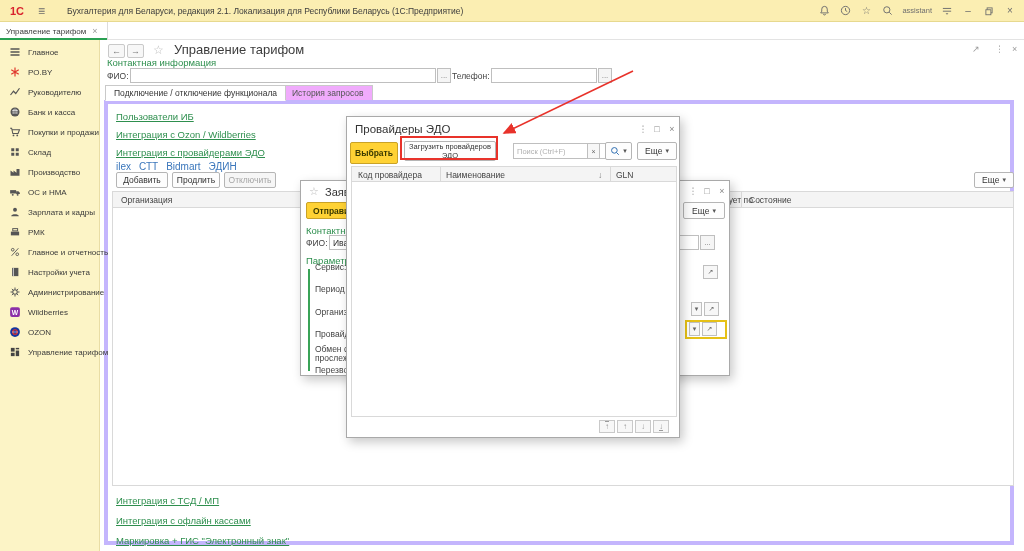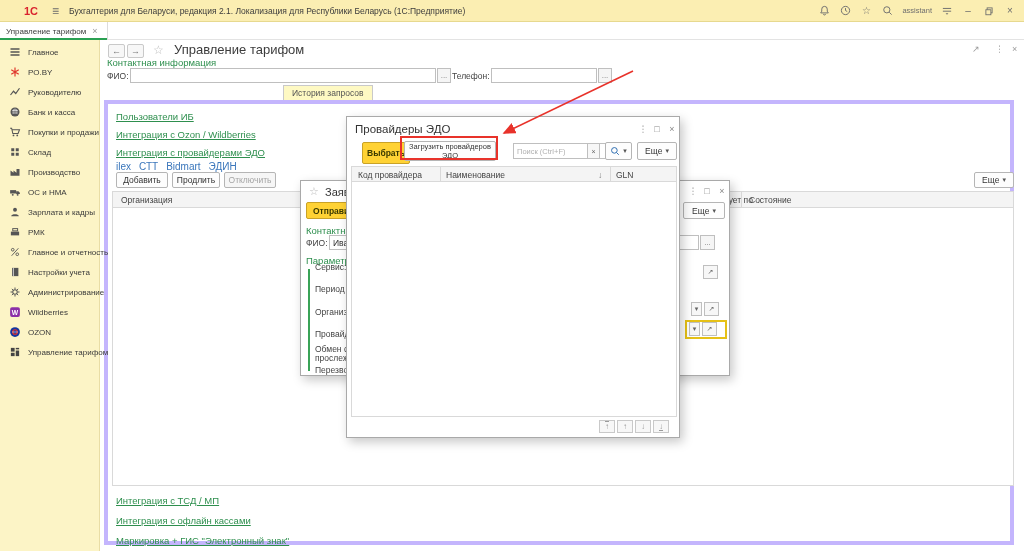--- a/index.html
+++ b/index.html
@@ -2,23 +2,23 @@
 <html><head>
 <meta charset="utf-8">
 <style>
   * { margin:0; padding:0; box-sizing:border-box; }
   html,body { width:1024px; height:551px; }
   body { position:relative; font-family:"Liberation Sans", sans-serif; font-size:9px; color:#333; background:#fff; overflow:hidden; }
   .abs { position:absolute; }
 
   
   .topbar { left:0; top:0; width:1024px; height:22px; background:#fbeeb2; border-bottom:1px solid #e7d98f; display:flex; align-items:center; z-index:5; }
-  .logo { color:#d9232e; font-weight:bold; font-size:11px; margin-left:24px; letter-spacing:0; }
+  .logo { color:#d9232e; font-weight:bold; font-size:11px; margin-left:10px; letter-spacing:0; }
   .burger { color:#6b6b6b; font-size:12px; margin-left:14px; }
-  .wtitle { font-size:8.5px; color:#3c3c3c; margin-left:10px; }
+  .wtitle { font-size:8.5px; color:#3c3c3c; margin-left:22px; }
   .tb-right { margin-left:auto; display:flex; align-items:center; gap:9px; margin-right:8px; }
   .tb-ic { width:12px; height:12px; display:inline-flex; align-items:center; justify-content:center; color:#6e6e6e; font-size:10px; }
   .assistant { font-size:7.5px; color:#6e6e6e; }
 
   
   .ptabbar { left:0; top:22px; width:1024px; height:18px; background:#ffffff; border-bottom:1px solid #e3e3e3; z-index:5; }
   .ptab { position:absolute; left:0; top:0; width:108px; height:18px; border-right:1px solid #dcdcdc; display:flex; align-items:center; padding:0 6px; }
   .ptab::after { content:""; position:absolute; left:0; bottom:0; width:100%; height:2px; background:#2aa052; }
   .ptab-label { font-size:8px; color:#3c3c3c; }
   .ptab-x { margin-left:6px; color:#9a9a9a; font-size:9px; }
@@ -40,21 +40,21 @@
   .lnk-blue { color:#3a76bb; font-size:10px; cursor:pointer; }
   .lbl { font-size:8.5px; color:#444; }
   .input { border:1px solid #bfbfbf; background:#fff; font-size:8.5px; color:#333; padding:0 3px; font-family:"Liberation Sans",sans-serif; }
   .dots { border:1px solid #bfbfbf; background:#f5f5f5; color:#777; font-size:8px; display:inline-flex; align-items:center; justify-content:center; }
   .btn { border:1px solid #b5b5b5; background:#fdfdfd; color:#333; font-size:8.5px; display:inline-flex; align-items:center; justify-content:center; border-radius:2px; cursor:pointer; font-family:"Liberation Sans",sans-serif; }
   .btn[disabled], .btn.disabled { color:#a5a5a5; background:#f6f6f6; }
   .btn-yellow { border:1px solid #c9a227; background:#ffd234; color:#3a3a00; font-weight:bold; }
   .caret { font-size:7px; color:#555; margin-left:3px; }
   .tab { position:absolute; height:16px; display:flex; align-items:center; padding:0 8px; font-size:8.5px; border:1px solid #c9c9c9; }
   .tab.active { background:#fff; border-bottom:1px solid #fff; z-index:3; }
-  .tab.inactive { background:#fef9c3; color:#555; }
+  .tab.inactive { background:#f0abfc; color:#555; }
   .panel { border:4px solid #c4b5fd; background:#fff; }
   .thead { background:#f4f4f4; border:1px solid #d9d9d9; font-size:8.5px; color:#444; }
   .tbody { border:1px solid #d9d9d9; border-top:none; background:#fff; }
 
   
   .dlg { background:#fff; border:1px solid #a9a9a9; box-shadow:3px 4px 10px rgba(0,0,0,.22); }
   .dlg-title { font-size:11px; color:#333; }
   .wico { color:#8a8a8a; font-size:9px; width:12px; text-align:center; }
   .fldlbl { font-size:8.5px; color:#444; white-space:nowrap; }
   .greenbar { background:#3aa357; width:2px; }
@@ -278,20 +278,23 @@
   <span class="abs hico" style="left:912px;top:4px">×</span>
 
   <span class="abs grn" style="left:7px;top:17px;font-size:9.5px">Контактная информация</span>
   <span class="abs lbl" style="left:7px;top:31px">ФИО:</span>
   <input class="abs input" style="left: 30px; top: 28px; width: 306px; height: 15px;">
   <span class="abs dots" style="left:337px;top:28px;width:14px;height:15px">...</span>
   <span class="abs lbl" style="left:352px;top:31px">Телефон:</span>
   <input class="abs input" style="left: 391px; top: 28px; width: 106px; height: 15px;">
   <span class="abs dots" style="left:498px;top:28px;width:14px;height:15px">...</span>
 
+  <div class="tab active" style="left:5px;top:45px">
+      <span>Подключение / отключение функционала</span>
+    </div>
   <div class="tab inactive" style="left:183px;top:45px">
       <span>История запросов</span>
     </div>
 
   <div class="abs panel" style="left:4px;top:60px;width:910px;height:445px">
     <a class="abs lnk-green" style="left:8px;top:7px">Пользователи ИБ</a>
     <a class="abs lnk-green" style="left:8px;top:25px">Интеграция с Ozon / Wildberries</a>
     <a class="abs lnk-green" style="left:8px;top:43px">Интеграция с провайдерами ЭДО</a>
     <div class="abs" style="left:8px;top:57px;display:flex;gap:8px">
       <a class="lnk-blue">ilex</a>
@@ -360,21 +363,21 @@
   <span class="abs fldlbl" style="left:14px;top:172px">прослежив</span>
   <span class="abs fldlbl" style="left:14px;top:184px">Перезвони</span>
 </div>
 
 <div class="abs dlg" style="left:346px;top:116px;width:334px;height:322px;z-index:20">
   <span class="abs dlg-title" style="left:8px;top:6px;font-size:11.5px">Провайдеры ЭДО</span>
   <span class="abs wico" style="left:290px;top:7px">⋮</span>
   <span class="abs wico" style="left:304px;top:7px">□</span>
   <span class="abs wico" style="left:319px;top:7px">×</span>
 
-  <button class="abs btn btn-yellow" style="left:15px;top:25px;width:48px;height:22px">Выбрать</button>
+  <button class="abs btn btn-yellow" style="left:3px;top:25px;width:48px;height:22px">Выбрать</button>
   <button class="abs btn" style="left:57px;top:24px;width:92px;height:20px;font-size:7.5px">Загрузить провайдеров ЭДО</button>
   <input class="abs input placeholder-input" style="left: 166px; top: 26px; width: 97px; height: 16px; font-size: 7.5px;" placeholder="Поиск (Ctrl+F)">
   <span class="abs minibtn" style="left:240px;top:26px;width:13px;height:16px">×</span>
   <button class="abs btn" style="left:258px;top:25px;width:27px;height:18px">
     <svg width="10" height="10" viewBox="0 0 16 16">
         <circle cx="7" cy="7" r="4.5" fill="none" stroke="#2f6fb2" stroke-width="1.6"></circle>
         <path d="M10.5 10.5L14 14" stroke="#2f6fb2" stroke-width="1.6"></path>
       </svg>
     <span class="caret">▾</span>
   </button>

